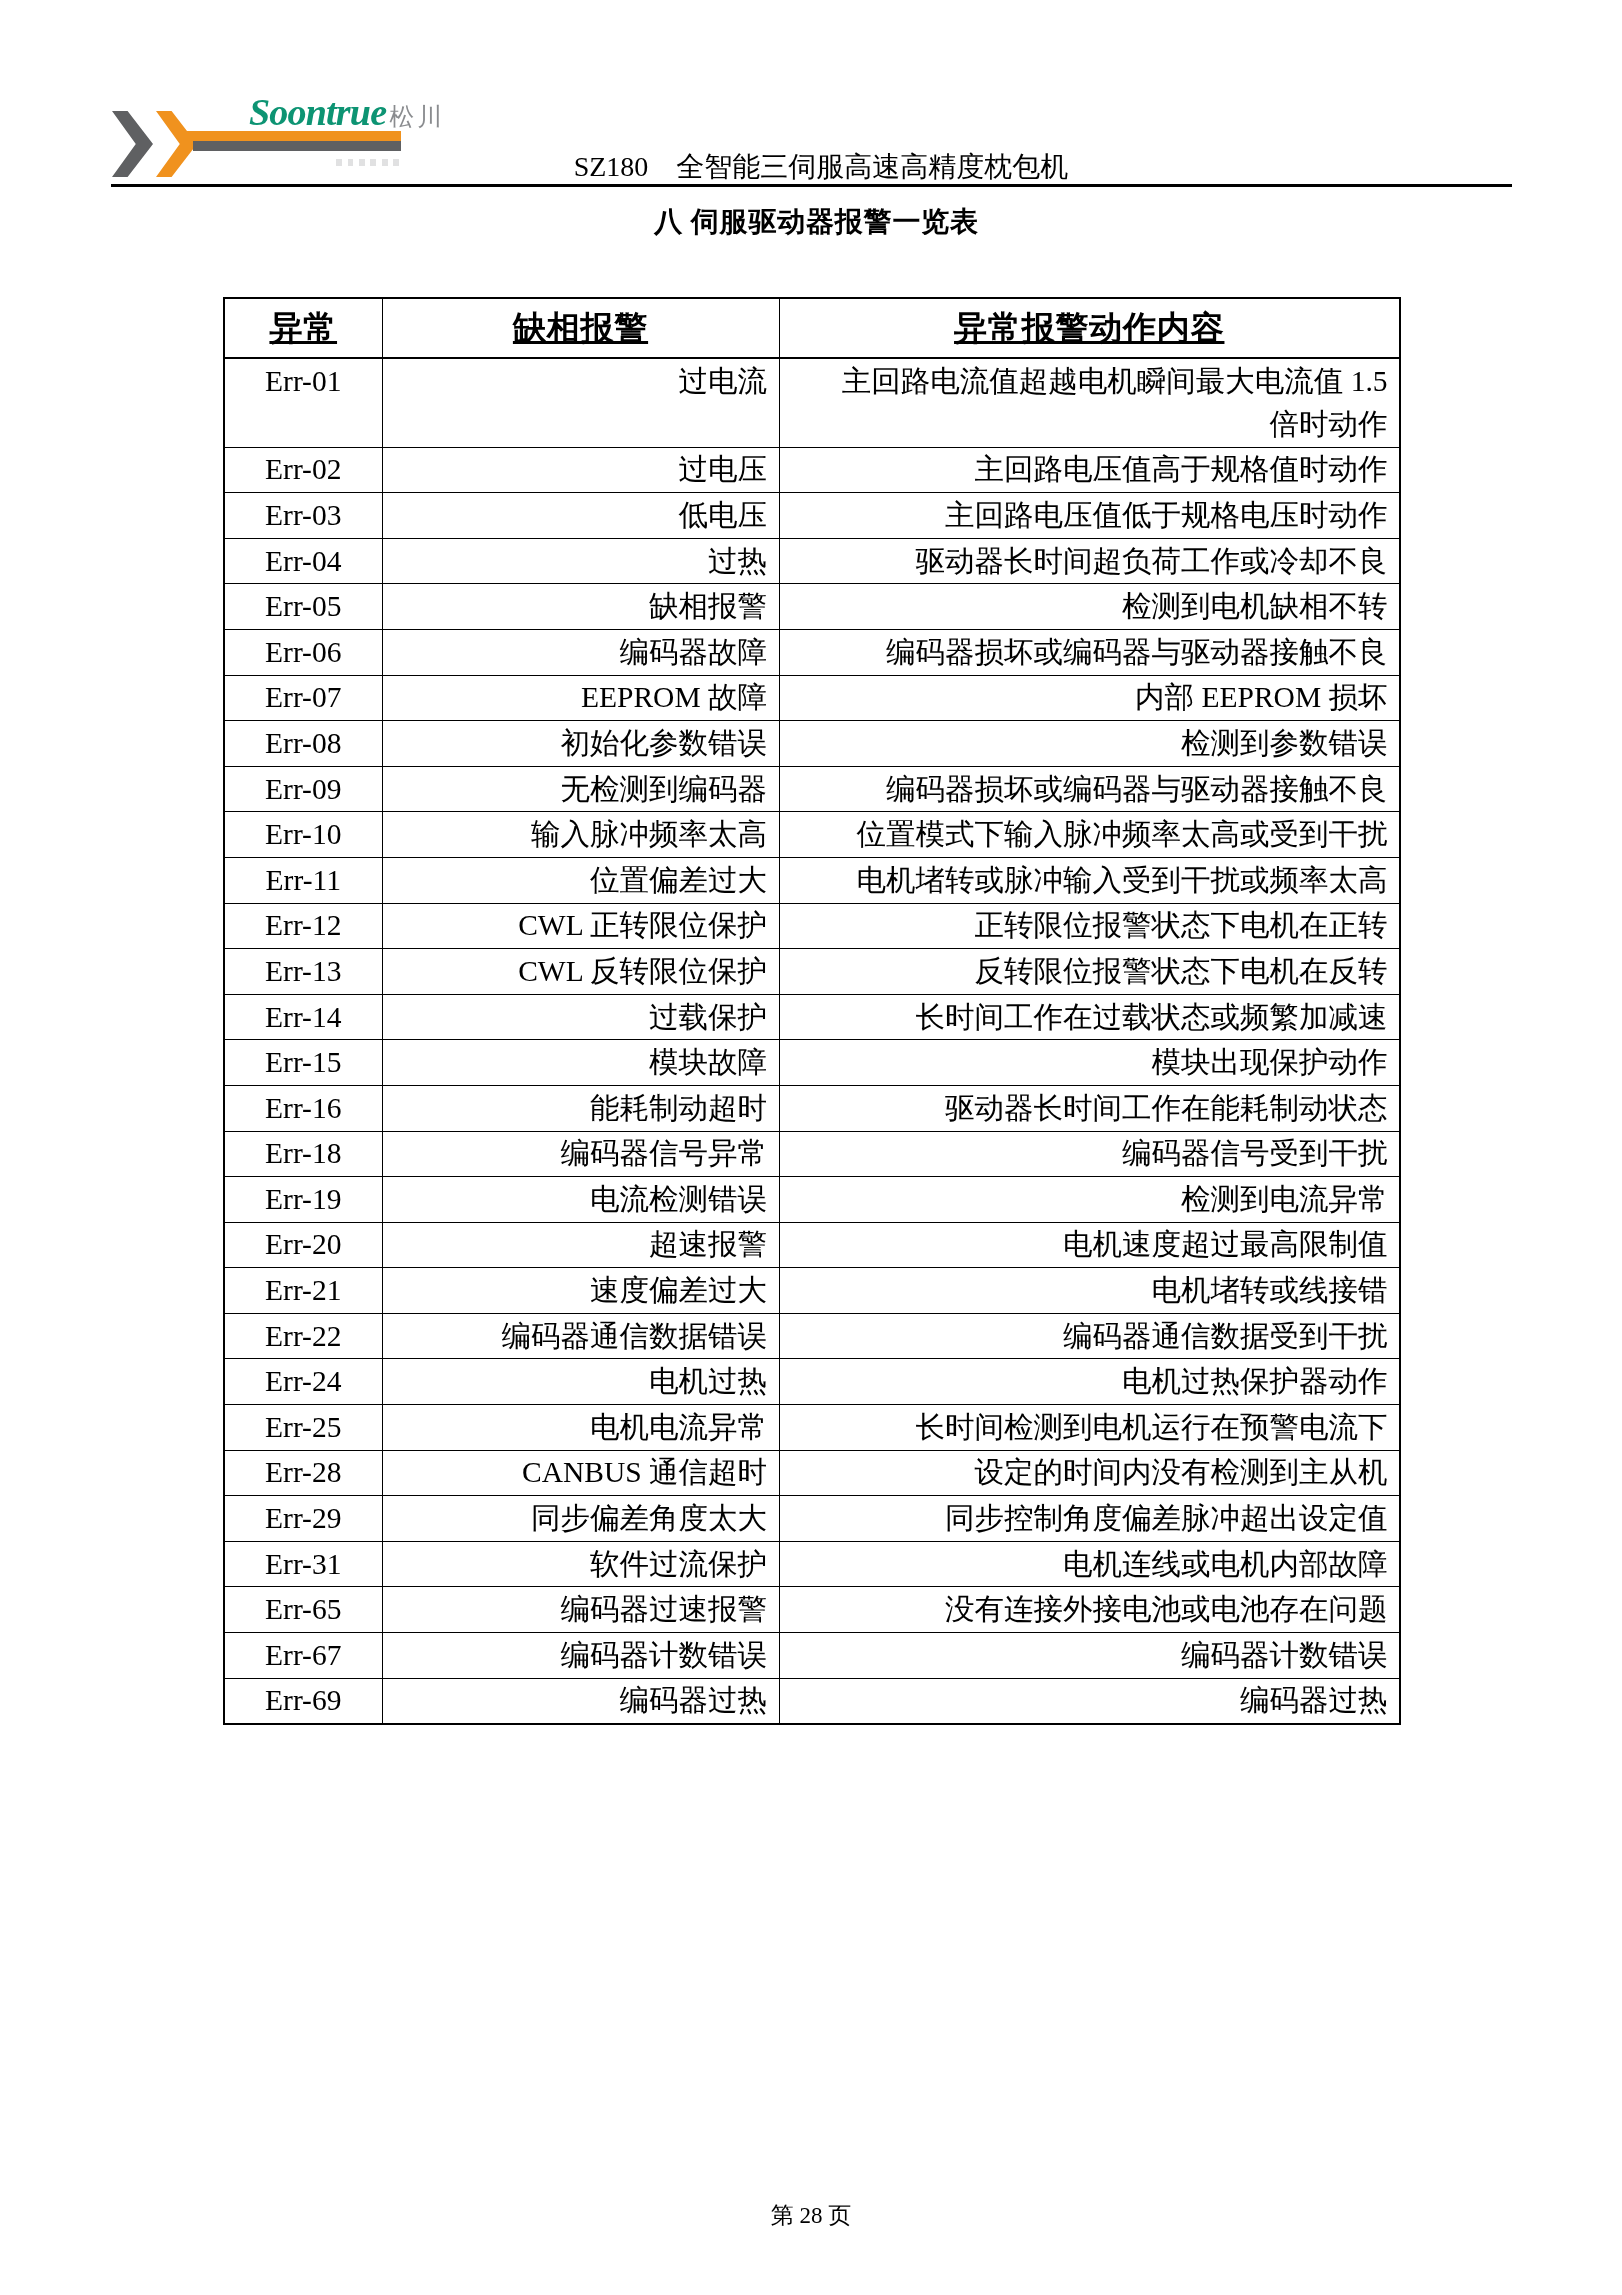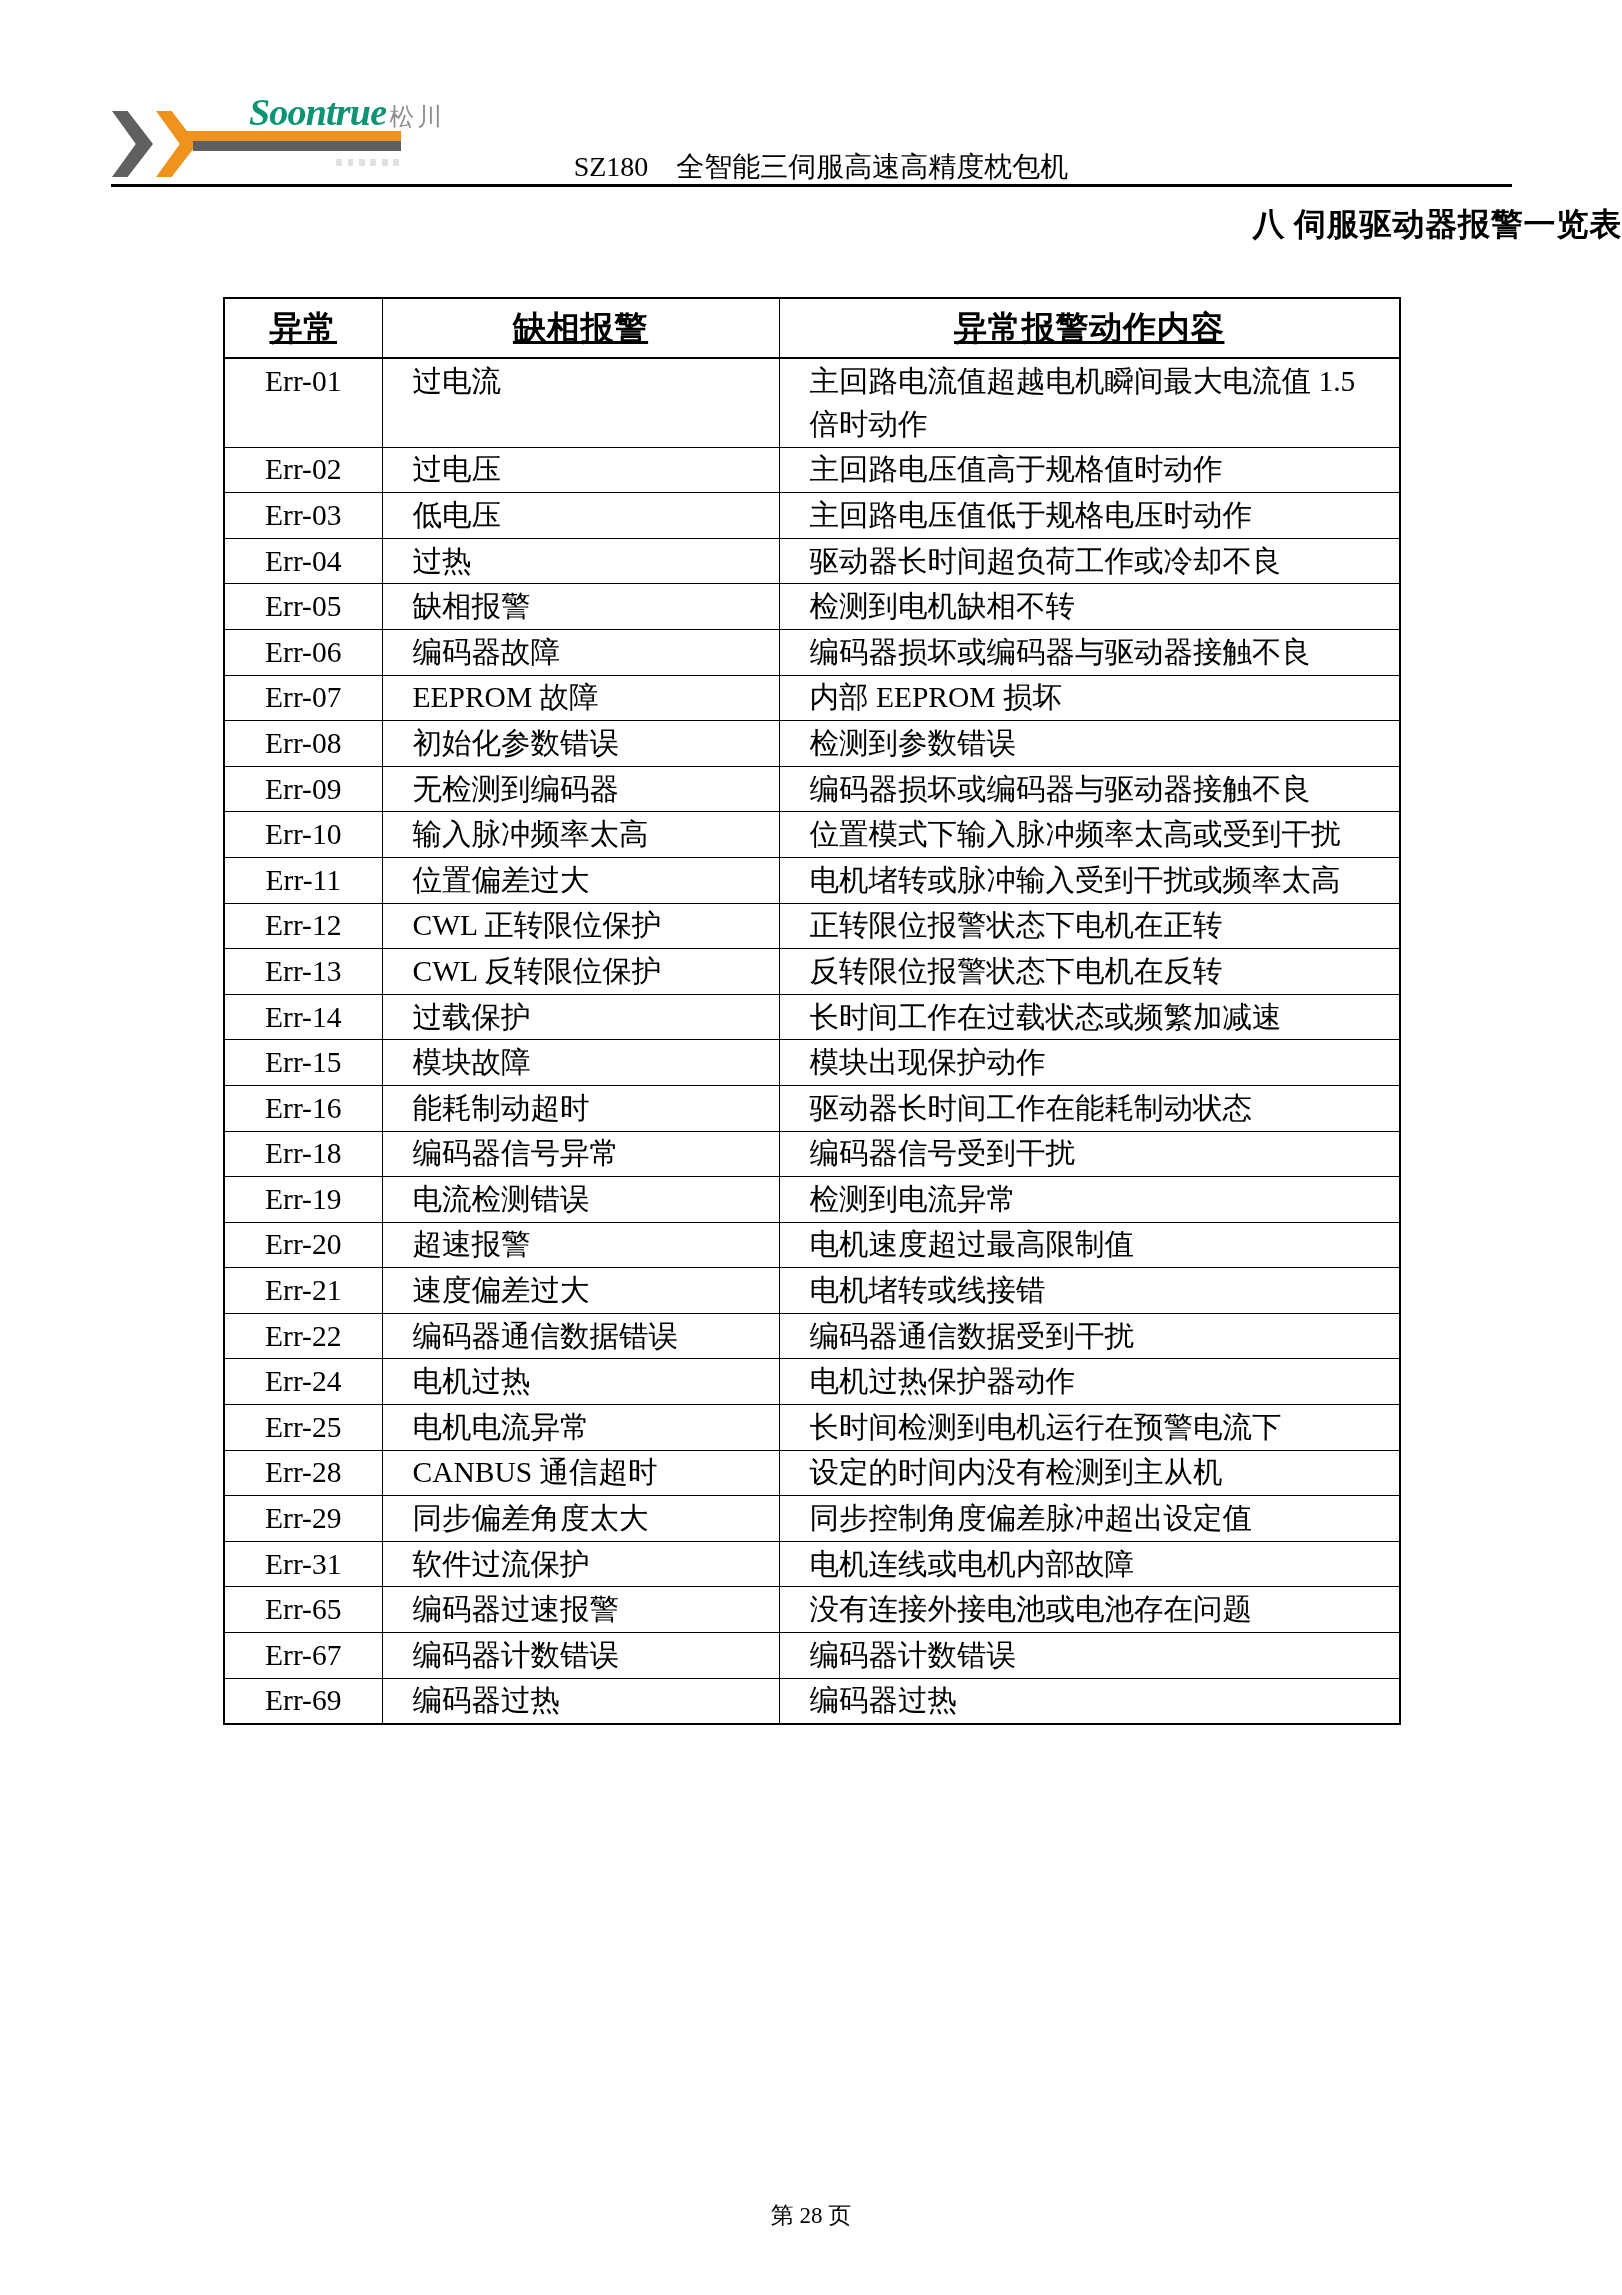--- a/index.html
+++ b/index.html
@@ -95,23 +95,23 @@
     height: 3.3px;
     background: #000;
   }
 
   
   .page-title {
     position: absolute;
     left: 0;
     right: 0;
     top: 203px;
-    text-align: right;
+    text-align: center;
     padding-left: 11px;
-    font-size: 32px;
+    font-size: 28px;
     font-weight: bold;
     letter-spacing: 0.8px;
     white-space: pre;
   }
 
   
   table.alarm {
     position: absolute;
     left: 223px;
     top: 297px;
@@ -143,21 +143,21 @@
     height: 40px;
     line-height: 43px;
     padding-top: 0.8px;
     padding-bottom: 0.8px;
   }
   table.alarm td.code-col {
     text-align: center;
   }
   table.alarm td.name-col,
   table.alarm td.desc-col {
-    text-align: left;
+    text-align: right;
     padding-left: 30px;
     padding-right: 11.5px;
   }
 
   
   .page-footer {
     position: absolute;
     left: 0;
     right: 0;
     top: 2200px;

